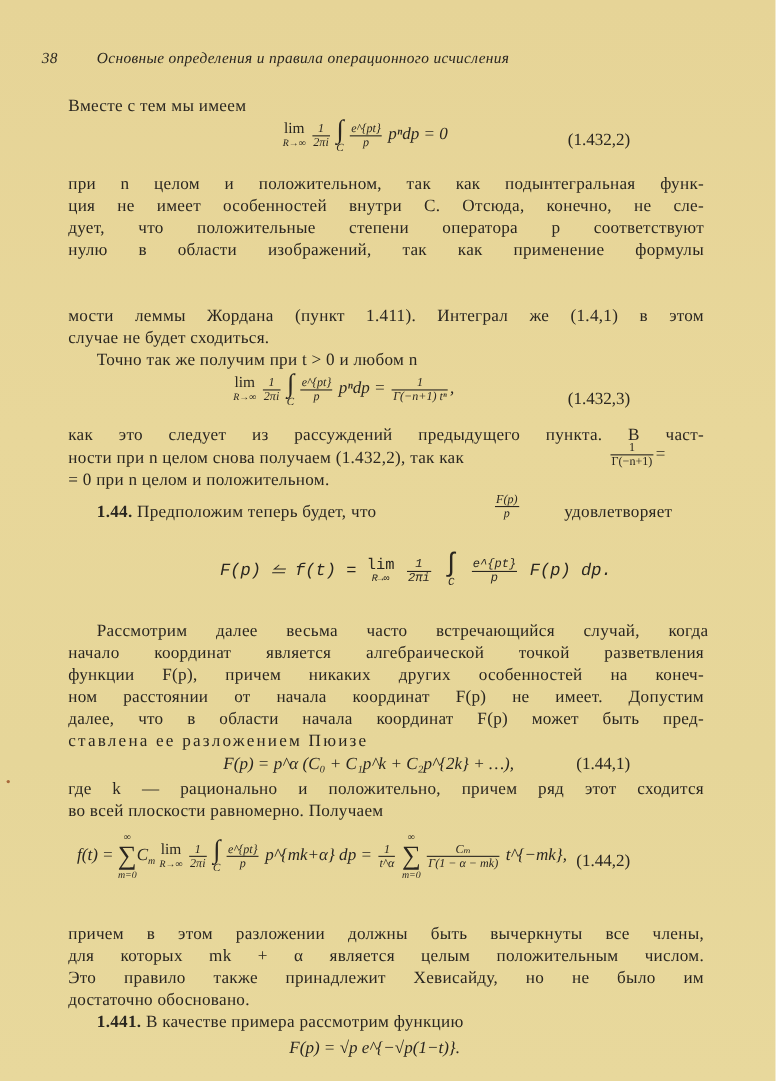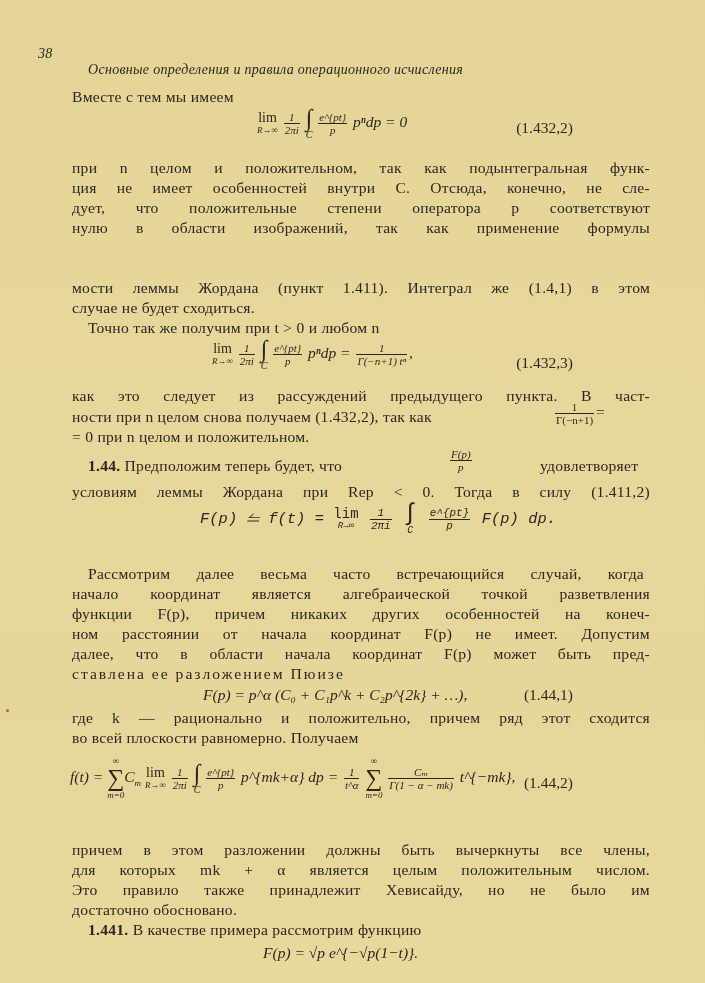--- a/index.html
+++ b/index.html
@@ -6,22 +6,22 @@
     body {
       width: 705px; height: 983px; overflow: hidden;
       background: linear-gradient(180deg, #e6d497 0%, #e8d79a 40%, #e6d699 70%, #e8d89c 100%);
       color: #2a2620;
       font-family: "Liberation Serif", "DejaVu Serif", serif;
       position: relative;
     }
     .page { position: absolute; left: 0; top: 0; width: 634px; height: 983px; }
     .runhead { position: absolute; top: 46px; left: 38px; right: 30px; font-size: 14px; font-style: italic; letter-spacing: 0.3px; }
     .runhead .num { position: absolute; left: 0; top: 0; }
-    .runhead .title { position: absolute; left: 50px; top: 16px; }
-    .line { position: absolute; left: 72px; width: 578px; font-size: 15.6px; line-height: 20px; white-space: nowrap; text-align: justify; text-align-last: justify; letter-spacing: 0.25px; }
+    .runhead .title { position: absolute; left: 50px; top: 0; }
+    .line { position: absolute; left: 62px; width: 578px; font-size: 15.6px; line-height: 20px; white-space: nowrap; text-align: justify; text-align-last: justify; letter-spacing: 0.25px; }
     .line.last { text-align-last: left; }
     .line.indent { left: 88px; width: 556px; }
     .eq { position: absolute; font-size: 15.5px; white-space: nowrap; font-style: italic; }
     .eqnum { position: absolute; right: 61px; font-size: 15.5px; white-space: nowrap; }
     .bold { font-weight: bold; }
     .frac { display: inline-block; vertical-align: middle; text-align: center; margin: 0 2px; }
     .frac .n { display: block; font-size: 11px; line-height: 12px; padding: 0 1px; }
     .frac .d { display: block; font-size: 11px; line-height: 12px; border-top: 1px solid #2a2620; padding: 0 1px; }
     .lim { display: inline-block; vertical-align: middle; text-align: center; font-style: normal; }
     .lim .t { display: block; font-size: 14px; line-height: 14px; }
@@ -117,22 +117,21 @@
   <div class="line indent last" style="top:456px; width:auto;">
     <span class="bold">1.44.</span>
     <span>Предположим теперь будет, что</span>
   </div>
   <div class="eq" style="left:448px; top:448px;">
     <span class="frac">
       <span class="n">F(p)</span>
       <span class="d">p</span>
     </span>
   </div>
-  <div class="line last" style="top:456px; left:513px; width:auto;margin-left:27px;">удовлетворяет</div>
-  <div class="line" style="top:482px;">условиям леммы Жордана при Rep &lt; 0. Тогда в силу (1.411,2)</div>
+  <div class="line last" style="top:456px; left:513px; width:auto;">удовлетворяет</div>
 
   <div class="eq" style="left:200px; top:502px;font-family:Liberation Mono, monospace;">
     <span>F(p) ⥪ f(t) =</span>
     <span class="lim">
       <span class="t">lim</span>
       <span class="b">R→∞</span>
     </span>
     <span class="frac">
       <span class="n">1</span>
       <span class="d">2πi</span>

